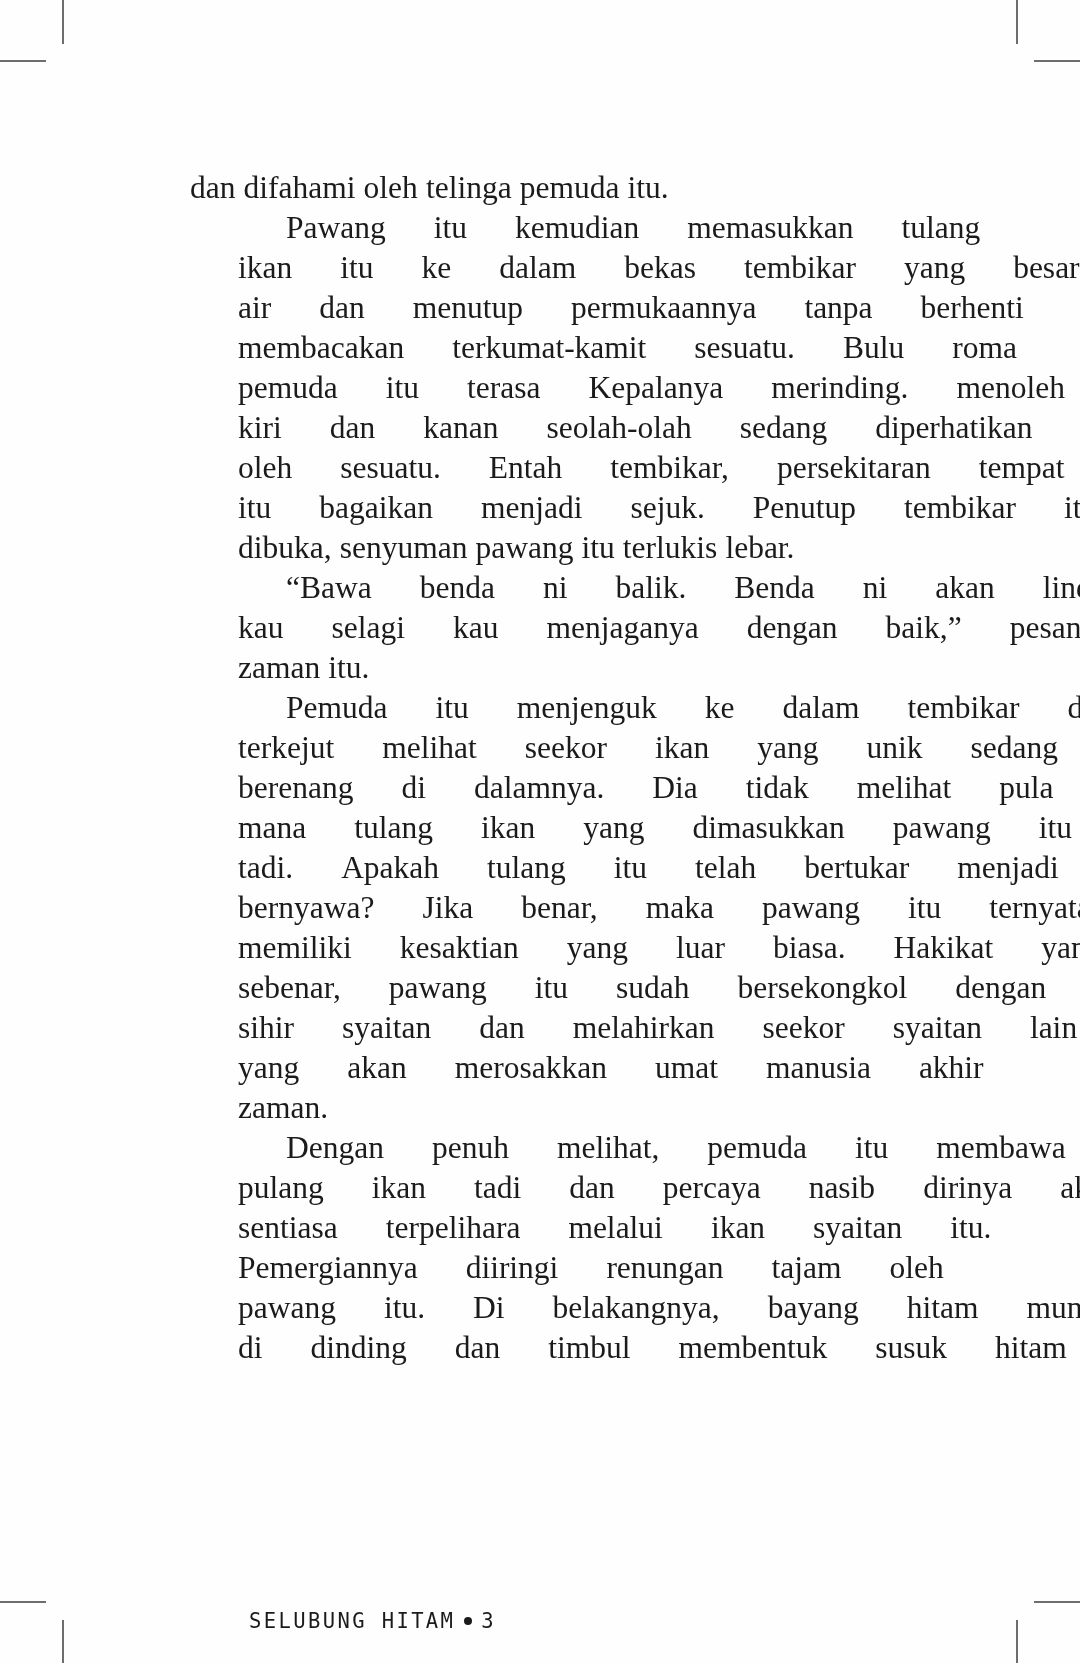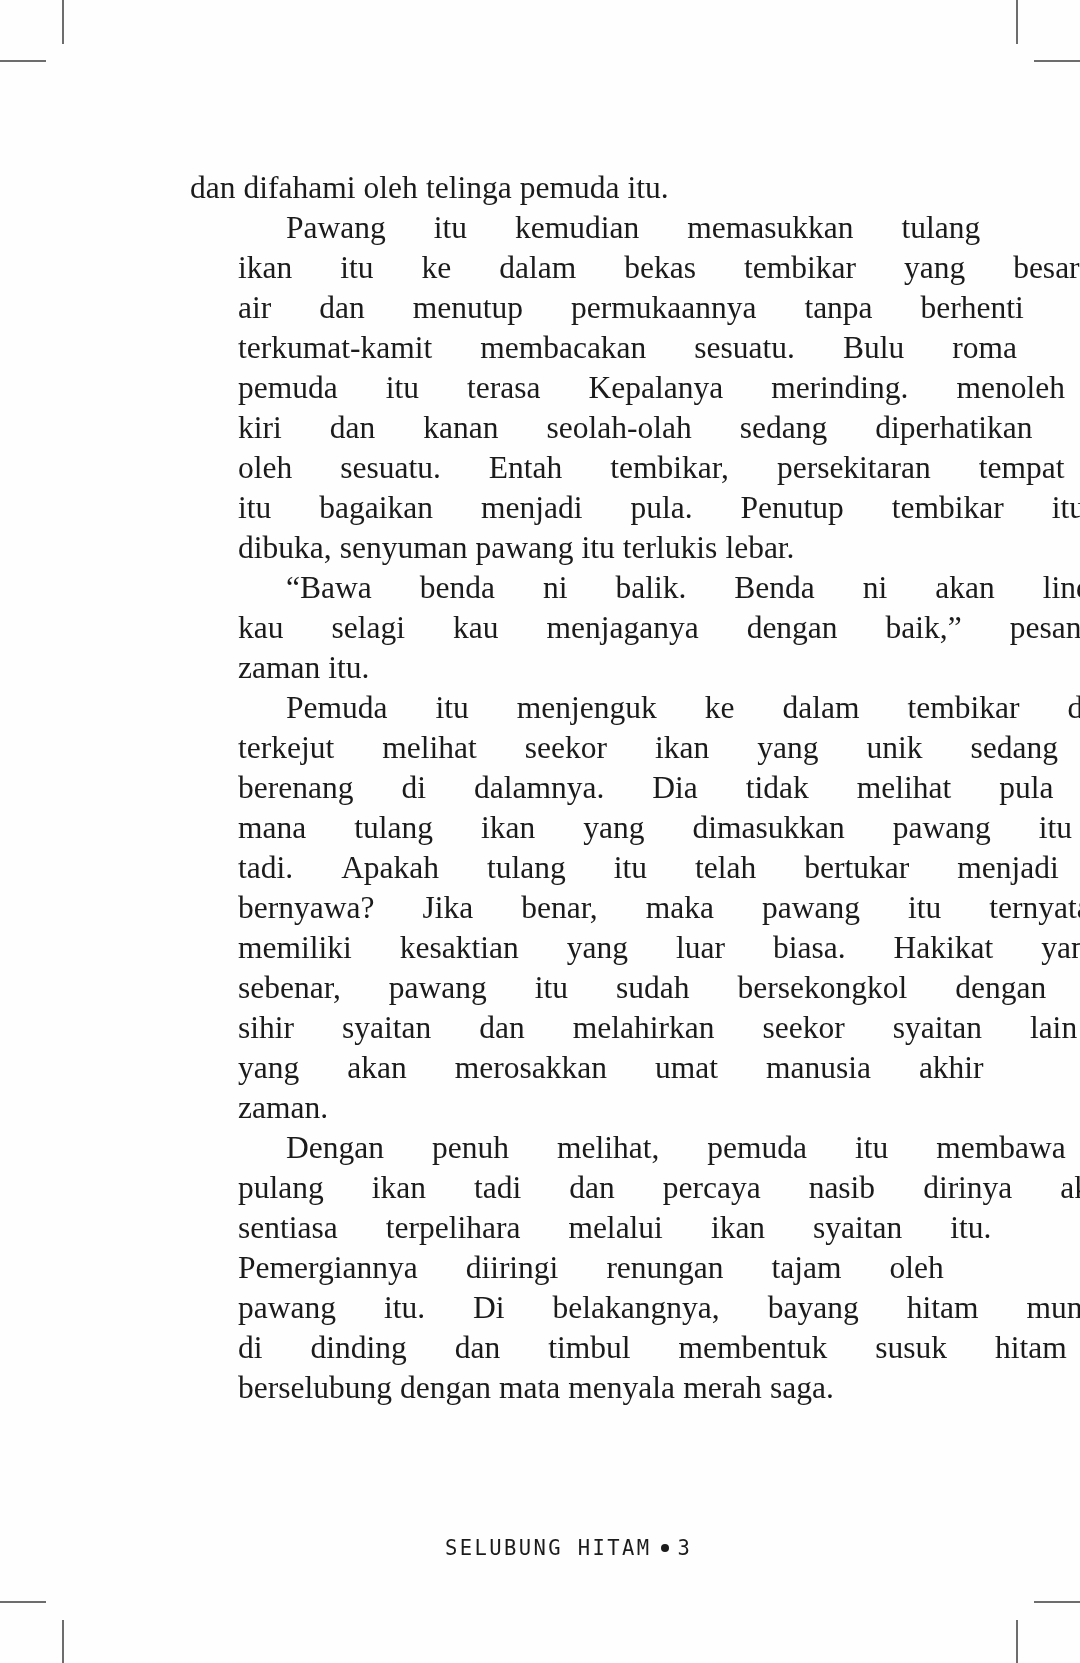--- a/index.html
+++ b/index.html
@@ -70,23 +70,23 @@
     display: flex;
     justify-content: space-between;
   }
   .line.j > span { white-space: pre; }
   .line.last { display: block; }
 
   
   .footer {
     position: absolute;
     left: 190px;
-    top: 1512px;
+    top: 1585px;
     width: 696px;
-    text-align: center;
+    text-align: left;
     color: #1b1b1b;
     font-family: "DejaVu Sans Mono", "Liberation Mono", monospace;
     font-size: 20.5px;
     letter-spacing: 2.4px;
     white-space: pre;
   }
   .footer .dot {
     display: inline-block;
     vertical-align: middle;
     width: 8px; height: 8px;
@@ -135,22 +135,22 @@
         </span>
         <span class="line j">
           <span>air</span>
           <span>dan</span>
           <span>menutup</span>
           <span>permukaannya</span>
           <span>tanpa</span>
           <span>berhenti</span>
         </span>
         <span class="line j">
+          <span>membacakan</span>
           <span>terkumat-kamit</span>
-          <span>membacakan</span>
           <span>sesuatu.</span>
           <span>Bulu</span>
           <span>roma</span>
         </span>
         <span class="line j">
           <span>pemuda</span>
           <span>itu</span>
           <span>terasa</span>
           <span>Kepalanya</span>
           <span>merinding.</span>
@@ -169,21 +169,21 @@
           <span>sesuatu.</span>
           <span>Entah</span>
           <span>tembikar,</span>
           <span>persekitaran</span>
           <span>tempat</span>
         </span>
         <span class="line j">
           <span>itu</span>
           <span>bagaikan</span>
           <span>menjadi</span>
-          <span>pula.</span>
+          <span>sejuk.</span>
           <span>Penutup</span>
           <span>tembikar</span>
           <span>itu</span>
         </span>
         <span class="line last">dibuka, senyuman pawang itu terlukis lebar.</span>
       </p>
       <p class="para indent">
         <span class="line j" style="padding-left: 48px;">
           <span>“Bawa</span>
           <span>benda</span>
@@ -343,21 +343,20 @@
         </span>
         <span class="line j">
           <span>di</span>
           <span>dinding</span>
           <span>dan</span>
           <span>timbul</span>
           <span>membentuk</span>
           <span>susuk</span>
           <span>hitam</span>
         </span>
-        <span class="line last">berselubung dengan mata menyala merah saga.</span>
       </p>
     </div>
 
   <div class="footer">
     <span>SELUBUNG HITAM</span><span class="dot"></span><span class="pageno">3</span>
   </div>
 
 </div>
 
 </body></html>

